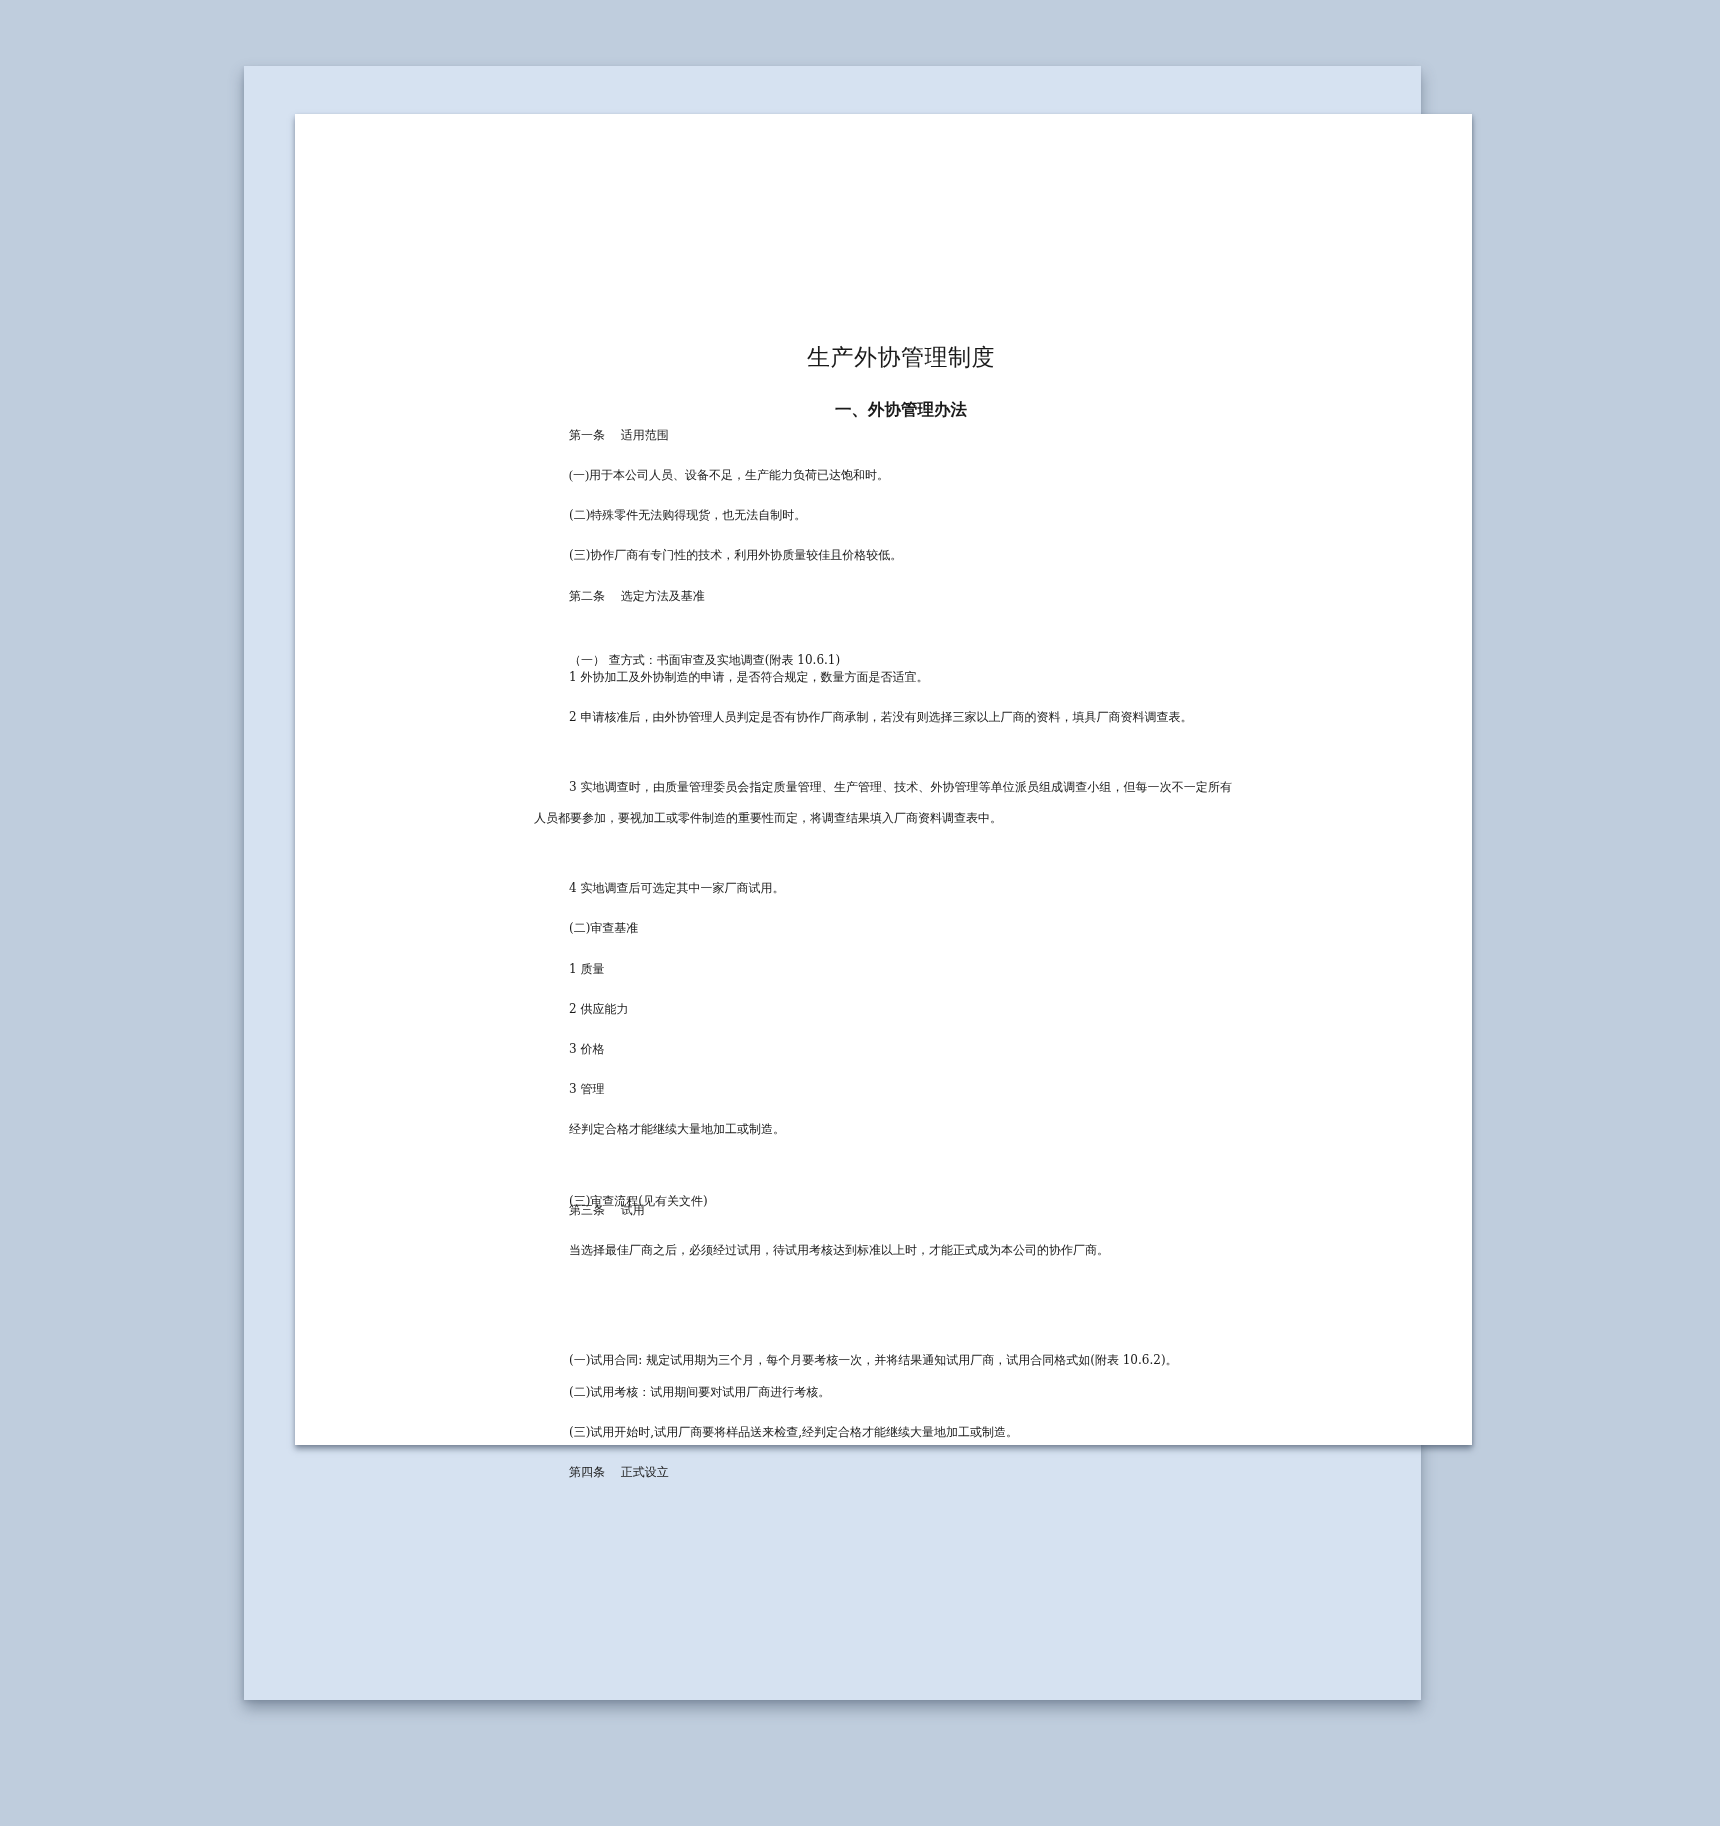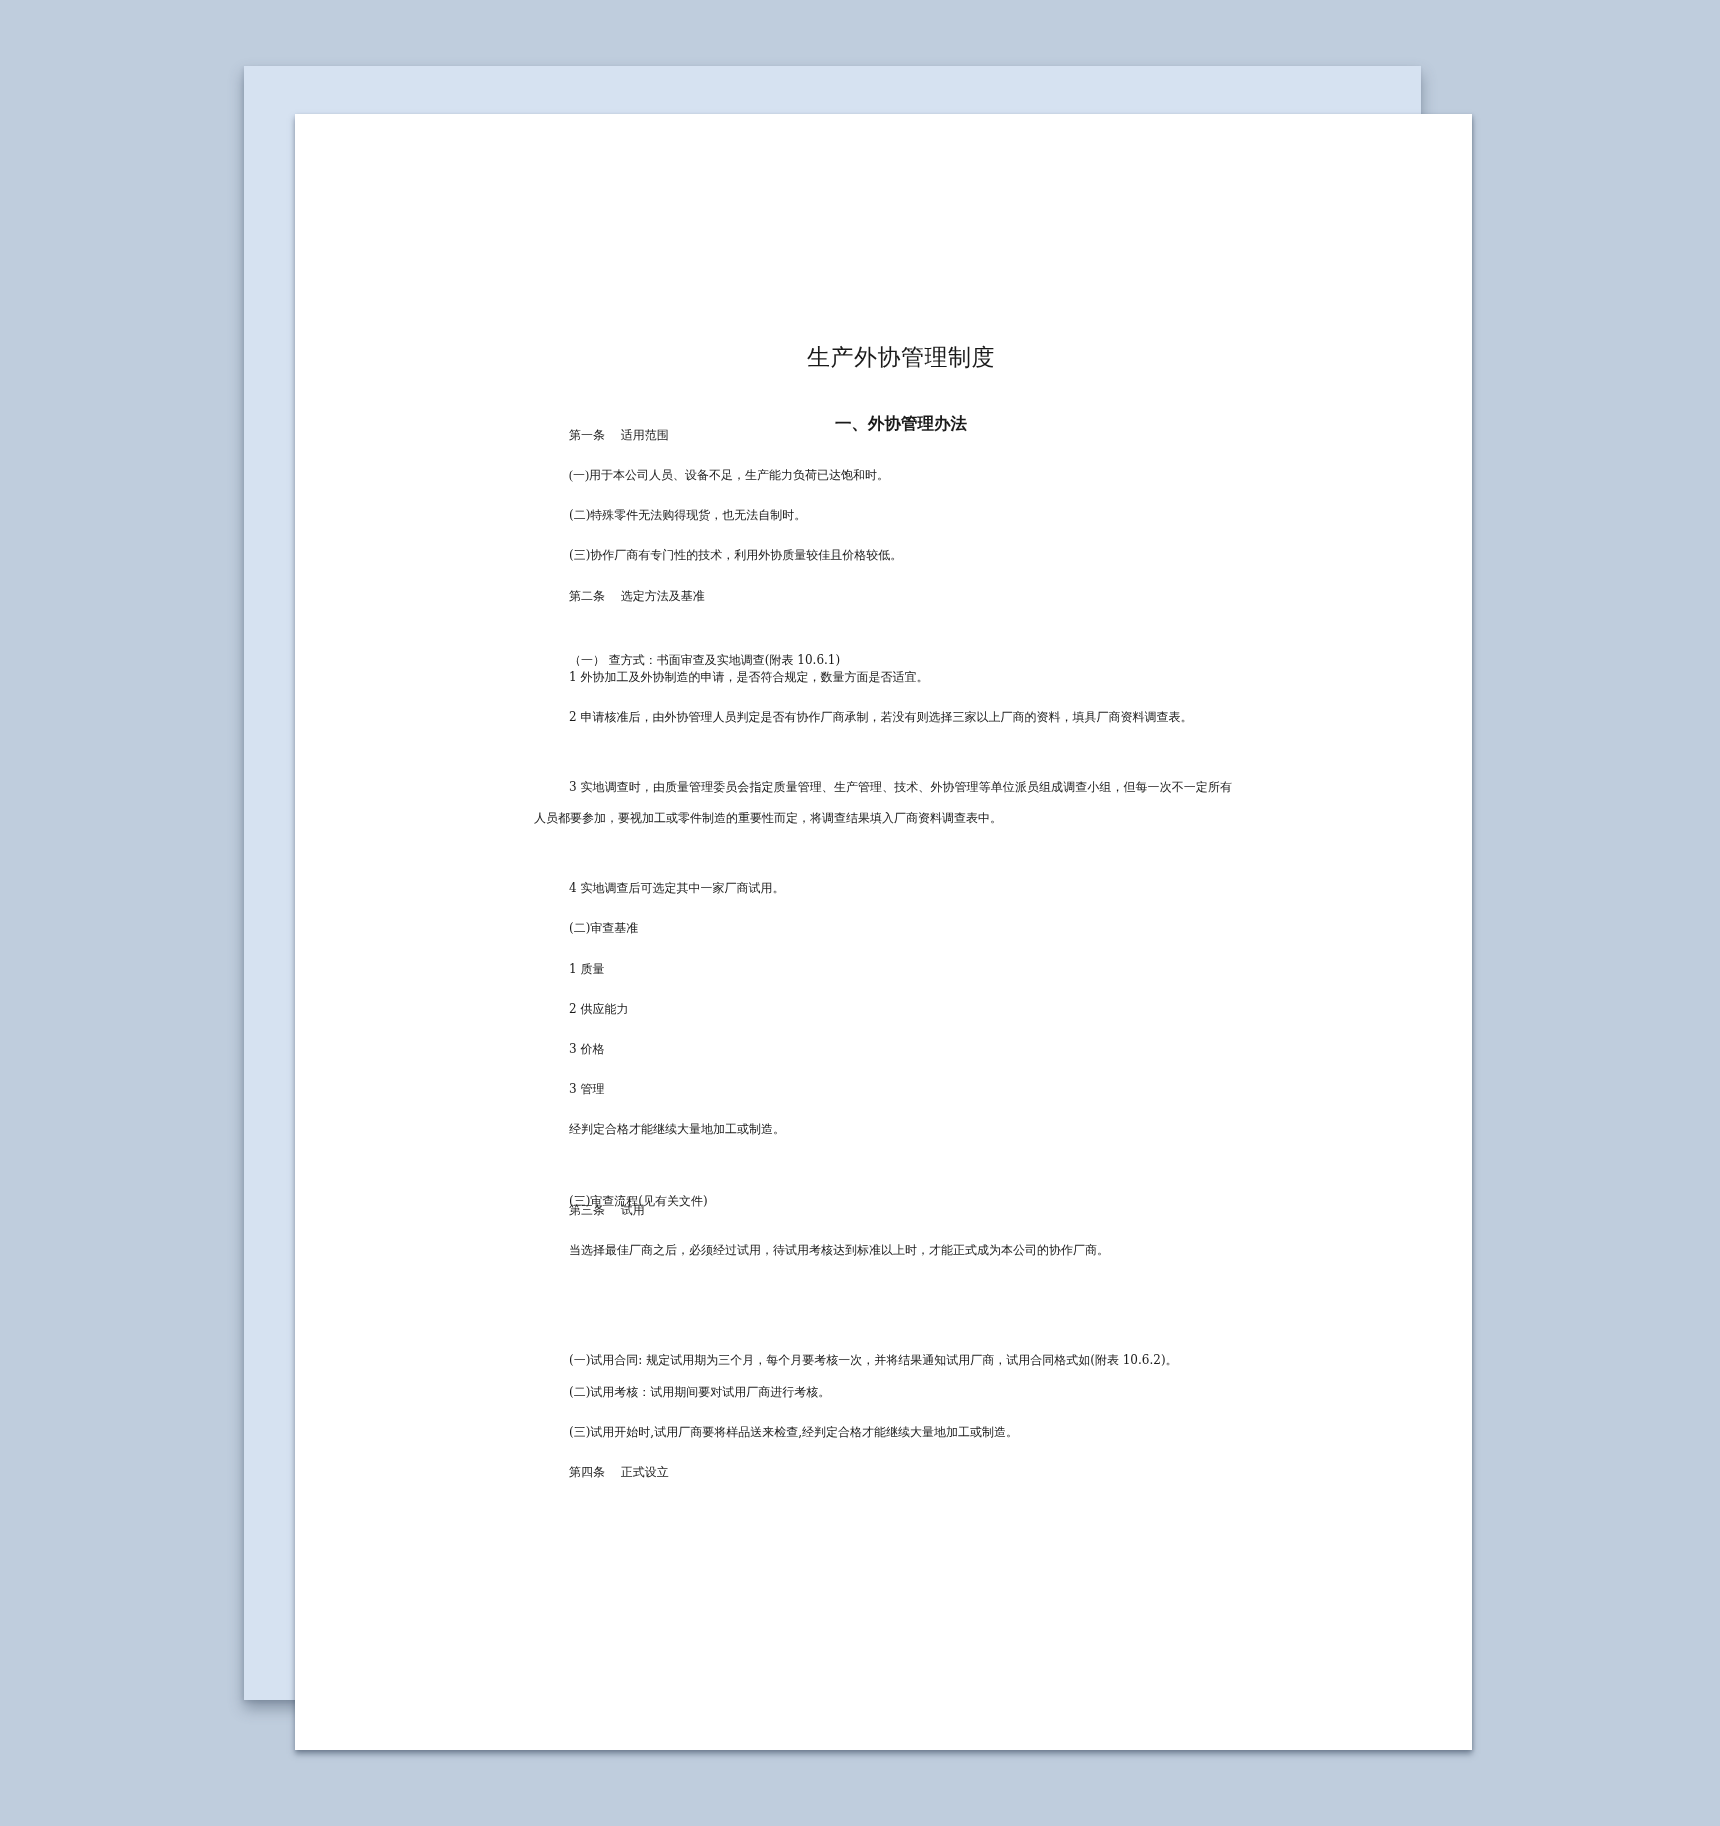--- a/index.html
+++ b/index.html
@@ -14,21 +14,21 @@
   .back-page {
     position: absolute;
     left: 244px; top: 66px;
     width: 1177px; height: 1634px;
     background: #d6e2f1;
     box-shadow: 0 8px 14px rgba(60, 75, 95, 0.45), -1px 2px 4px rgba(60,75,95,0.15);
   }
   .front-page {
     position: absolute;
     left: 295px; top: 114px;
-    width: 1177px; height: 1636px;
+    width: 1177px; height: 1331px;
     background: #ffffff;
     box-shadow: 0 4px 6px rgba(60, 75, 95, 0.55), 1px 1px 3px rgba(60,75,95,0.2);
   }
   .doc {
     position: absolute;
     left: 239px; top: 0;
     width: 698px;
   }
   .title {
     position: absolute;
@@ -42,21 +42,20 @@
   }
   .subtitle {
     position: absolute;
     left: 0; width: 734px;
     top: 284px;
     text-align: center;
     font-size: 16.5px;
     line-height: 24px;
     font-weight: bold;
     font-family: "DejaVu Sans", "Liberation Sans", sans-serif;
-    margin-top: 14px;
   }
   .p {
     position: absolute;
     left: 0;
     width: 698px;
     font-size: 12px;
     line-height: 30.5px;
     text-indent: 35px;
     white-space: normal;
     word-break: break-all;

